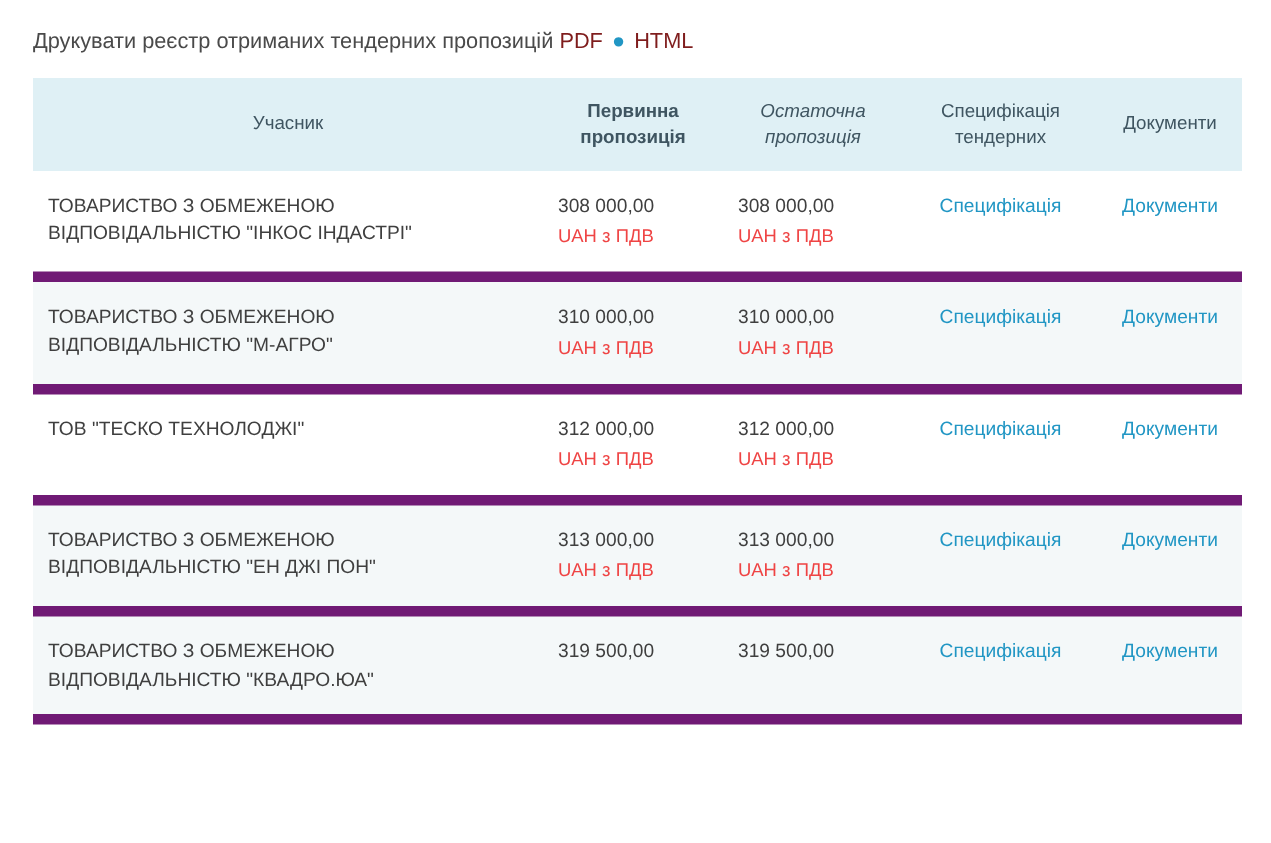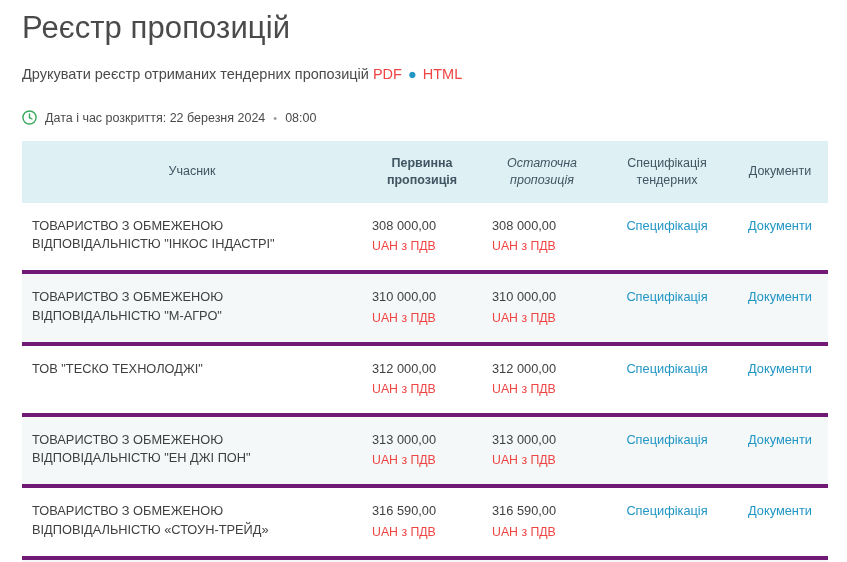--- a/index.html
+++ b/index.html
@@ -25,21 +25,21 @@
     margin: 0;
     padding: 10px 0 0 22px;
     letter-spacing: 0.1px;
   }
   .print-line {
     padding: 20px 0 0 22px;
     font-size: 14.5px;
     color: #4a4a4a;
   }
   .print-line a {
-    color: #ef4444;
+    color: #7f1d1d;
     text-decoration: none;
   }
   .print-line .dot-sep {
     color: #2196c4;
     padding: 0 2px;
   }
   .reveal-line {
     display: flex;
     align-items: center;
     padding: 28px 0 0 22px;
@@ -78,21 +78,21 @@
   table.registry thead th.col-initial { width: 120px; font-weight: bold; }
   table.registry thead th.col-final { width: 120px; font-style: italic; }
   table.registry thead th.col-spec { width: 130px; }
   table.registry thead th.col-docs { width: 96px; }
 
   table.registry tbody td {
     font-size: 12.8px;
     padding: 14px 10px;
     vertical-align: top;
     line-height: 1.45;
-    border-bottom: 4px solid #701a75;
+    border-bottom: 7px solid #701a75;
   }
   tbody tr.row-odd td { background: #ffffff; }
   tbody tr.row-even td { background: #f4f8f9; }
 
   td.participant {
     color: #3f3f3f;
     padding-left: 12px;
     text-align: left;
   }
   td.amount {
@@ -113,39 +113,28 @@
     color: #2196c4;
     text-decoration: none;
     font-size: 12.8px;
   }
 </style>
 </head>
 <body>
 
 <div class="page">
 
-  <h1 class="page-title">Реєстр пропозицій</h1>
 
   <div class="print-line">
     <span>Друкувати реєстр отриманих тендерних пропозицій</span>
     <a href="#">PDF</a>
     <span class="dot-sep">●</span>
     <a href="#">HTML</a>
   </div>
 
-  <div class="reveal-line">
-    <svg class="clock-icon" viewBox="0 0 16 16">
-      <circle cx="8" cy="8" r="7" fill="none" stroke="#3aaa5f" stroke-width="1.5"></circle>
-      <line x1="8" y1="4.2" x2="8" y2="8.2" stroke="#3aaa5f" stroke-width="1.5" stroke-linecap="round"></line>
-      <line x1="8" y1="8.2" x2="10.7" y2="9.6" stroke="#3aaa5f" stroke-width="1.5" stroke-linecap="round"></line>
-    </svg>
-    <span>Дата і час розкриття: 22 березня 2024</span>
-    <span class="reveal-sep">•</span>
-    <span>08:00</span>
-  </div>
 
   <table class="registry">
     <thead>
       <tr>
         <th class="col-participant">Учасник</th>
         <th class="col-initial">
           <div>Первинна</div>
           <div>пропозиція</div>
         </th>
         <th class="col-final">
@@ -181,27 +170,20 @@
           <td class="linkcell"><a href="#">Специфікація</a></td>
           <td class="linkcell"><a href="#">Документи</a></td>
         </tr>
         <tr class="row-even">
           <td class="participant">ТОВАРИСТВО З ОБМЕЖЕНОЮ ВІДПОВІДАЛЬНІСТЮ "ЕН ДЖІ ПОН"</td>
           <td class="amount"><span>313 000,00</span><span class="currency">UAH з ПДВ</span></td>
           <td class="amount"><span>313 000,00</span><span class="currency">UAH з ПДВ</span></td>
           <td class="linkcell"><a href="#">Специфікація</a></td>
           <td class="linkcell"><a href="#">Документи</a></td>
         </tr>
-        <tr class="row-odd">
-          <td class="participant">ТОВАРИСТВО З ОБМЕЖЕНОЮ ВІДПОВІДАЛЬНІСТЮ «СТОУН-ТРЕЙД»</td>
-          <td class="amount"><span>316 590,00</span><span class="currency">UAH з ПДВ</span></td>
-          <td class="amount"><span>316 590,00</span><span class="currency">UAH з ПДВ</span></td>
-          <td class="linkcell"><a href="#">Специфікація</a></td>
-          <td class="linkcell"><a href="#">Документи</a></td>
-        </tr>
         <tr class="row-even">
           <td class="participant">ТОВАРИСТВО З ОБМЕЖЕНОЮ ВІДПОВІДАЛЬНІСТЮ "КВАДРО.ЮА"</td>
           <td class="amount"><span>319 500,00</span></td>
           <td class="amount"><span>319 500,00</span></td>
           <td class="linkcell"><a href="#">Специфікація</a></td>
           <td class="linkcell"><a href="#">Документи</a></td>
         </tr>
       </tbody>
   </table>
 

